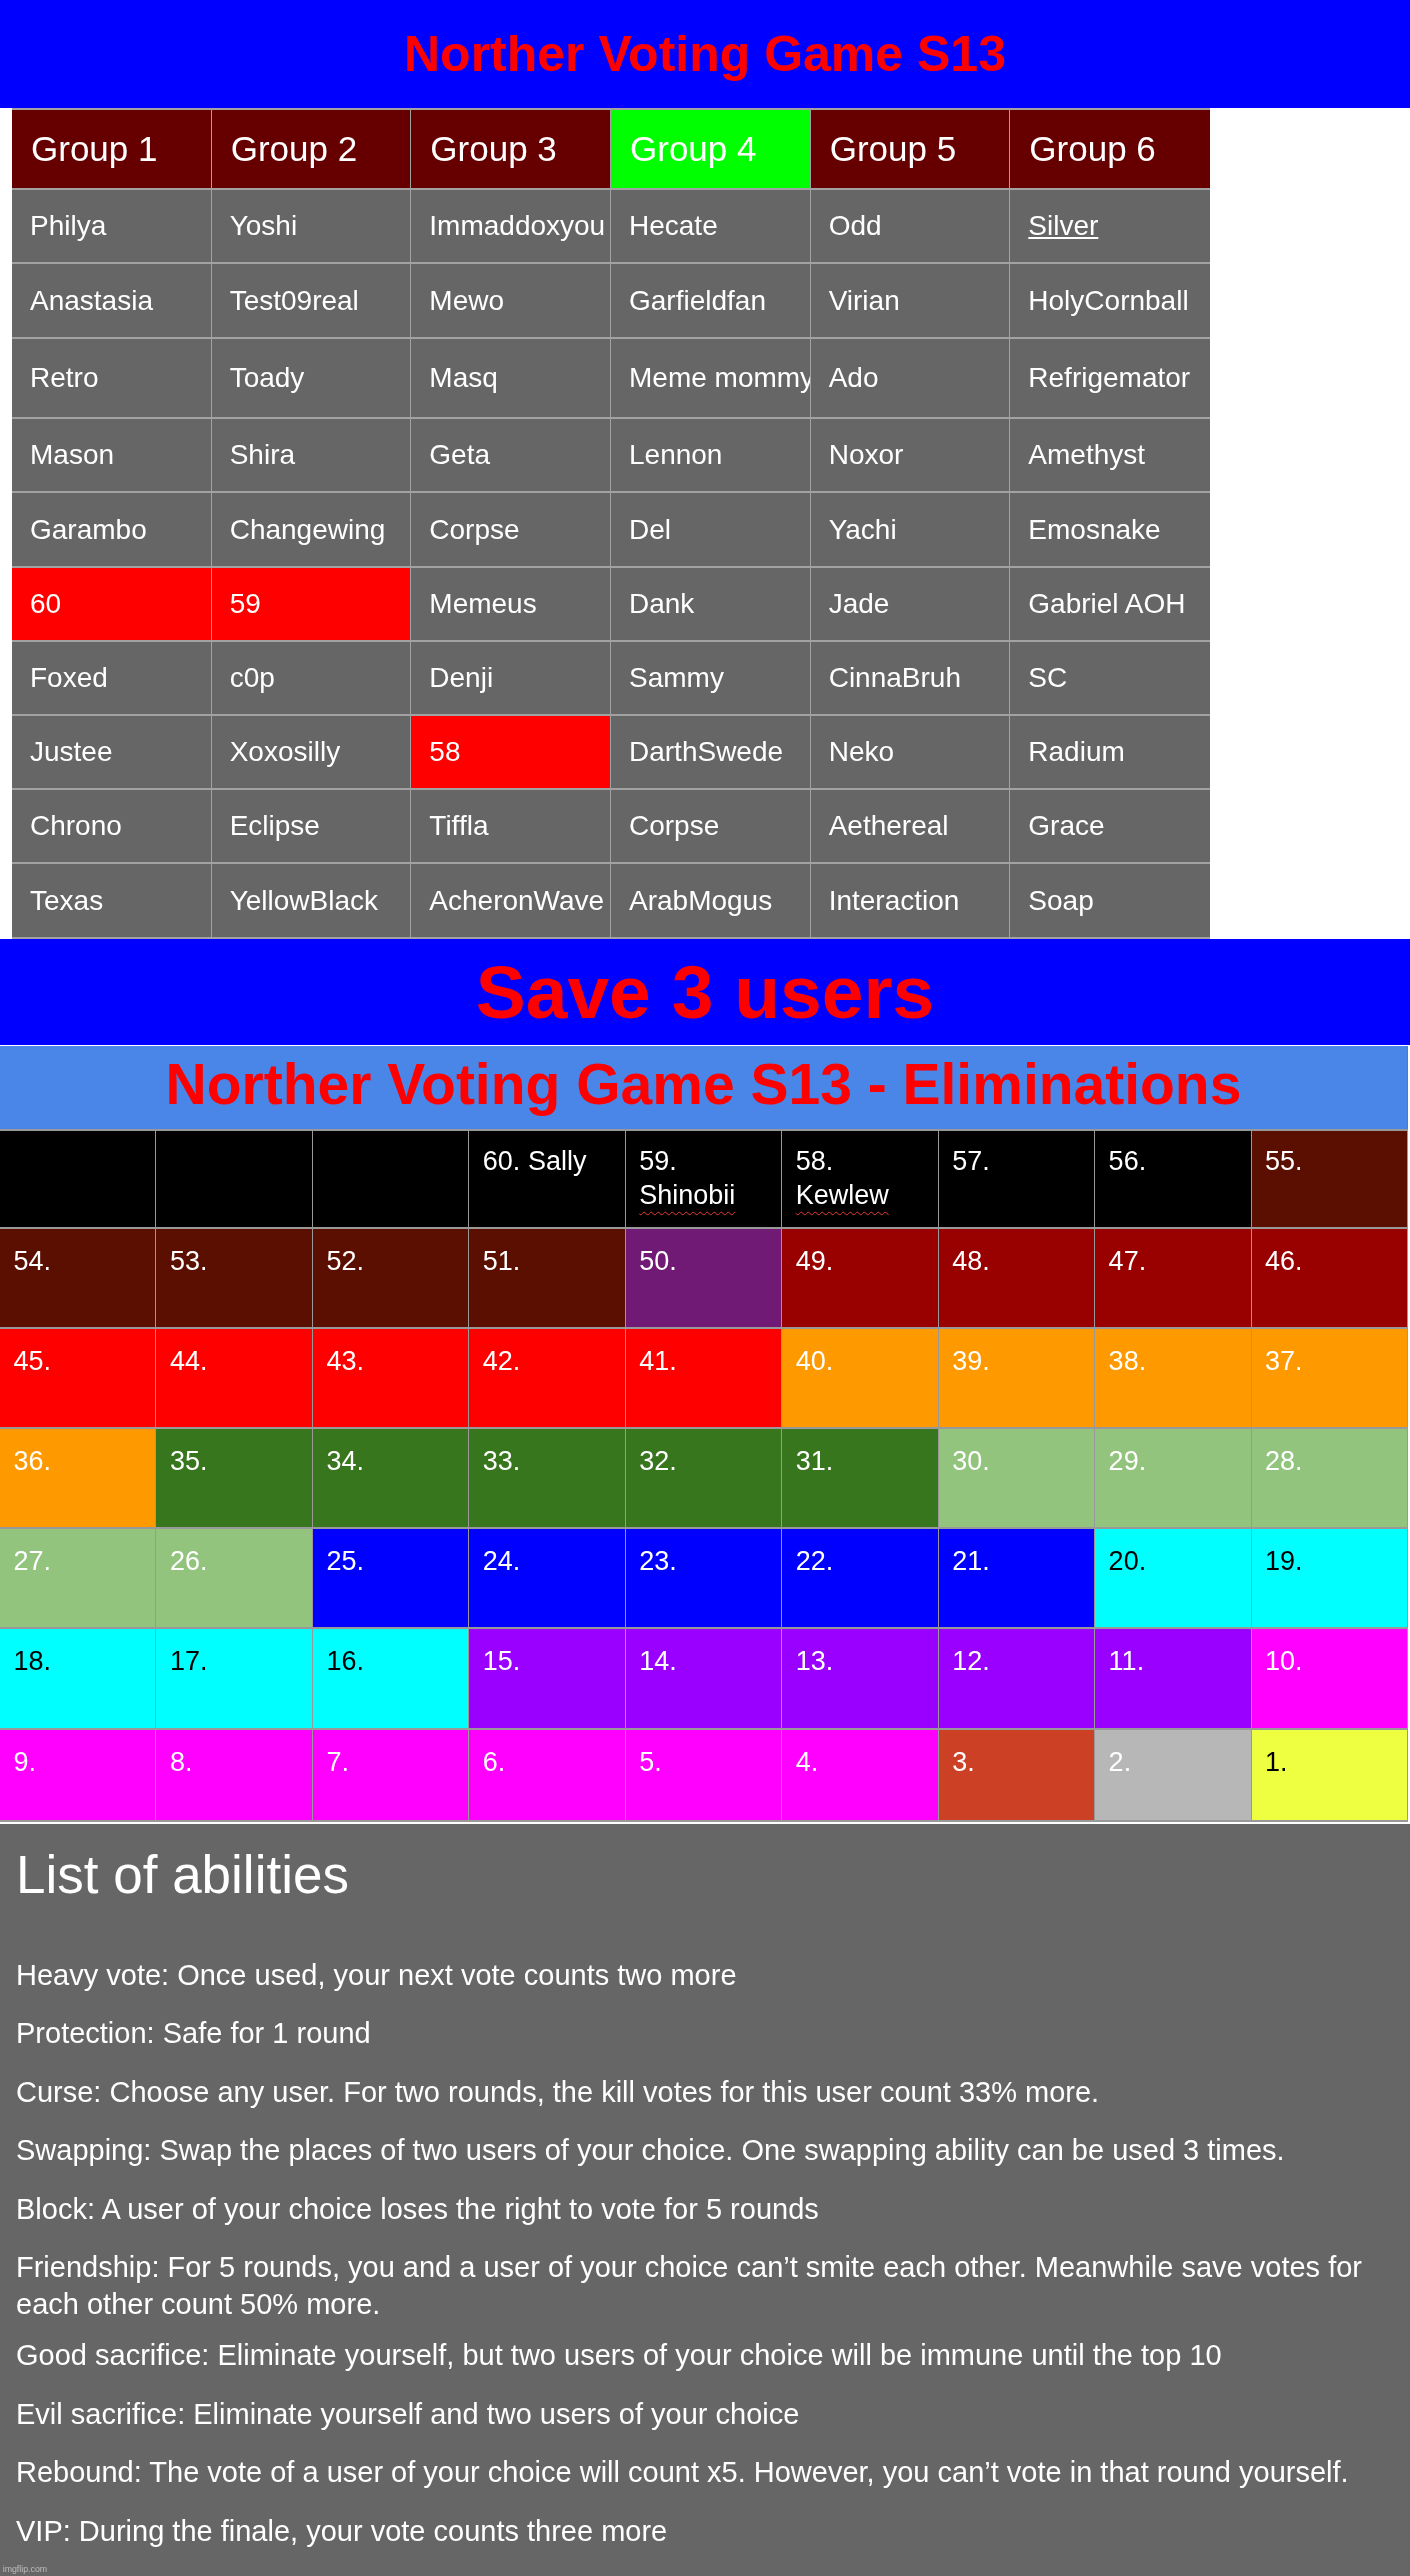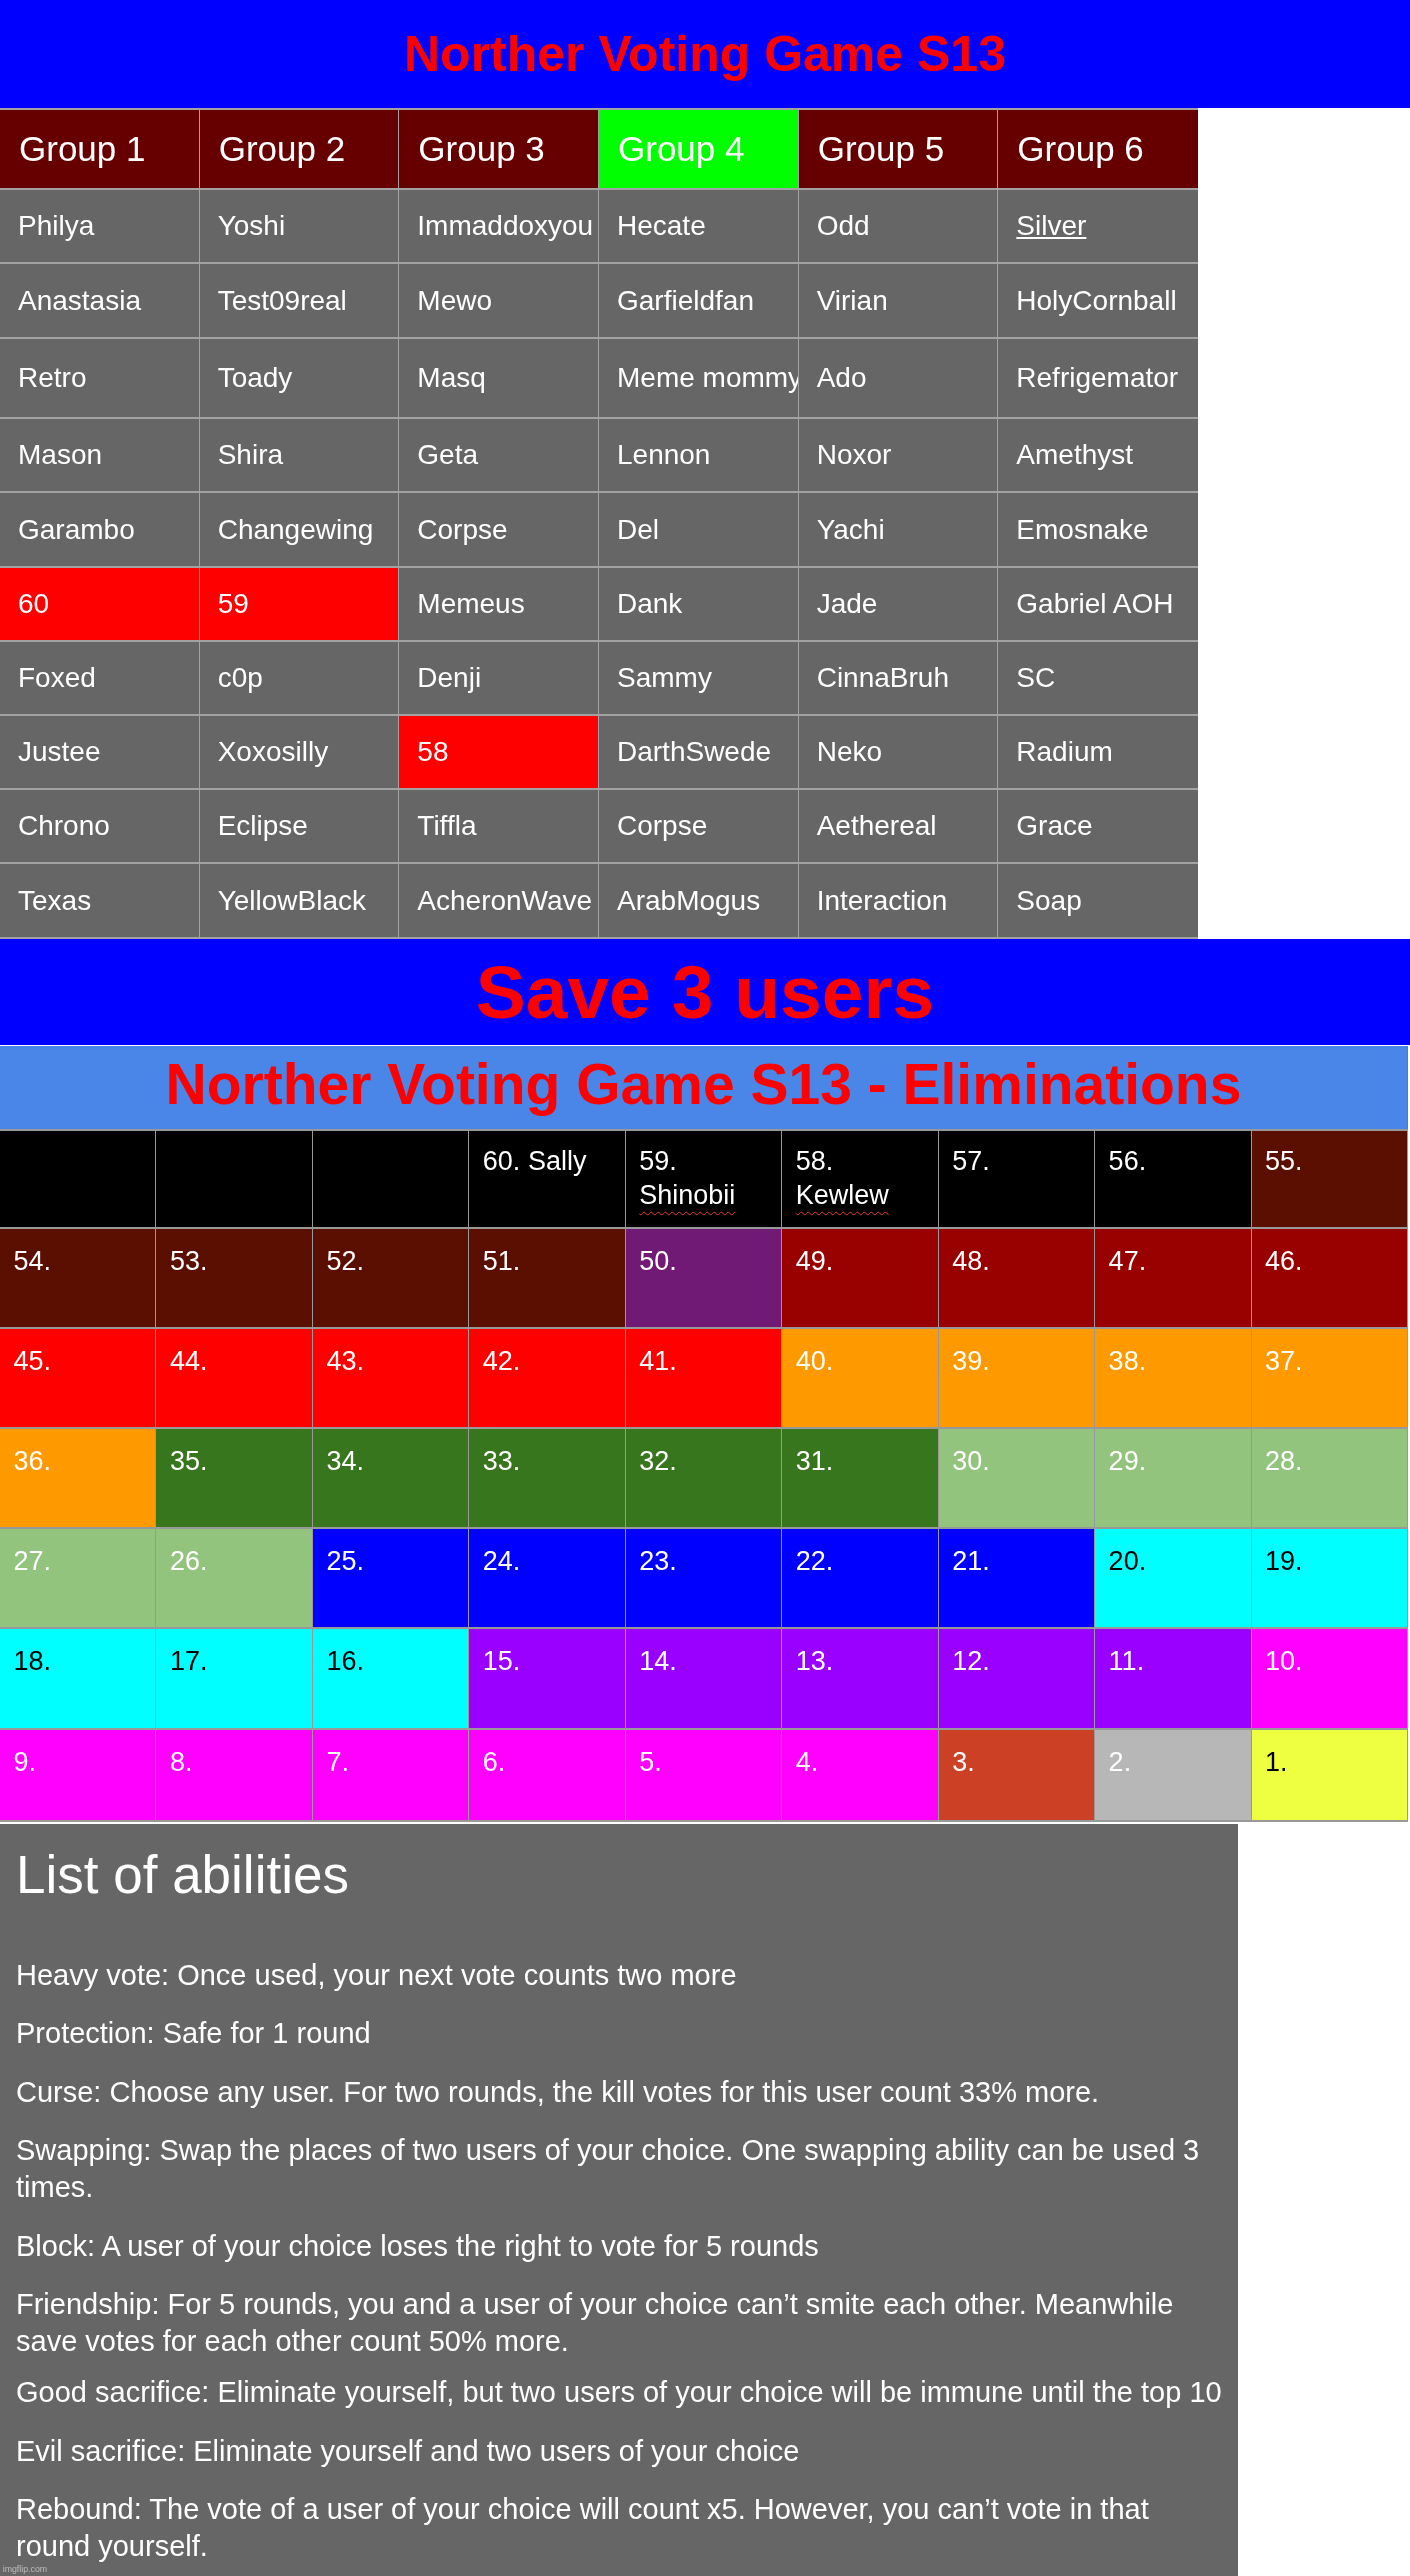--- a/index.html
+++ b/index.html
@@ -9,21 +9,21 @@
     background: #ffffff;
     font-family: "Liberation Sans", sans-serif;
   }
   .band { position: absolute; left: 0; display: flex; align-items: center; justify-content: center; }
   .band-text { font-weight: bold; white-space: nowrap; }
 
   #title-band { top: 0; width: 1410px; height: 108px; }
   #title-band .band-text { font-size: 50px; line-height: 75px; }
 
   #groups {
-    position: absolute; top: 108px; left: 0; width: 1198px; height: 831px;
+    position: absolute; top: 108px; left: 12px; width: 1198px; height: 831px;
     display: grid; grid-template-columns: repeat(6, 1fr);
     grid-template-rows: 82px 74px 75px 80px 74px 75px 74px 74px 74px 74px 75px;
     background: #666666;
   }
   .gcell {
     border-right: 1.3px solid #a2a2a2; border-bottom: 2px solid #a2a2a2;
     display: flex; align-items: center; padding-left: 18px;
     color: #ffffff; font-size: 28px; white-space: nowrap; overflow: hidden;
   }
   .gcell:nth-child(6n) { border-right: none; }
@@ -46,21 +46,21 @@
     border-right: 1.3px solid #999999; border-bottom: 2px solid #999999;
     padding: 15px 0 0 13.5px; font-size: 27px; line-height: 34px; overflow: hidden;
   }
   .ecell.toprow { border-top: 2px solid #999999; padding-top: 12.8px; }
   .ename.wrap {
     display: block; text-decoration: underline wavy #e53935;
     text-decoration-thickness: 1.3px; text-underline-offset: 6.7px;
   }
 
   #abilities {
-    position: absolute; top: 1824px; left: 0; width: 1238px; height: 752px;
+    position: absolute; top: 1824px; left: 0; width: 1410px; height: 752px;
     padding: 19.5px 16px 0 16px;
   }
   #abilities h2 { margin: 0; font-size: 53px; font-weight: normal; line-height: 62px; }
   #abilities ul { list-style: none; margin: 51px 0 0 0; padding: 0; }
   #abilities li { font-size: 29px; line-height: 37px; margin: 0 0 21.6px 0; }
   #abilities li:nth-child(6) { margin-bottom: 13.5px; }
   #watermark { position: absolute; left: 2.7px; bottom: 2px; font-size: 8.8px; color: rgba(255,255,255,0.55); }
 </style>
 </head>
 <body>

